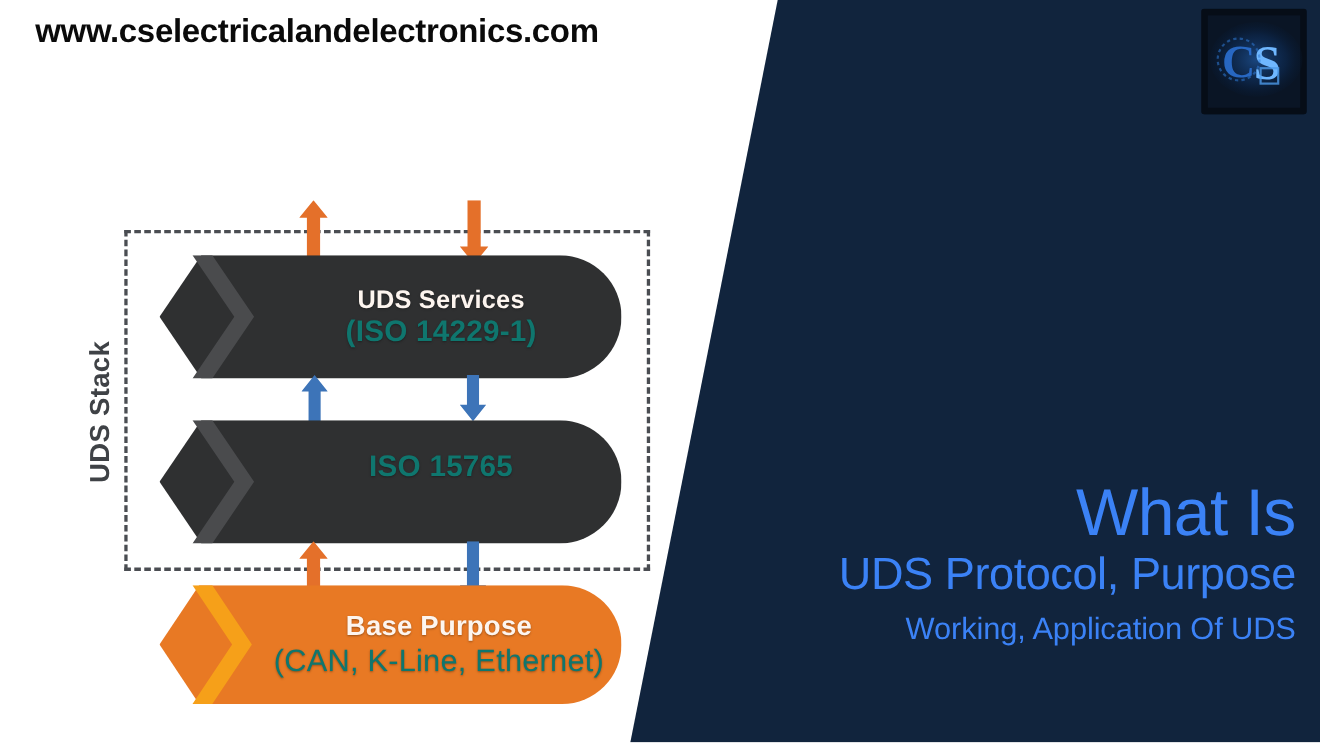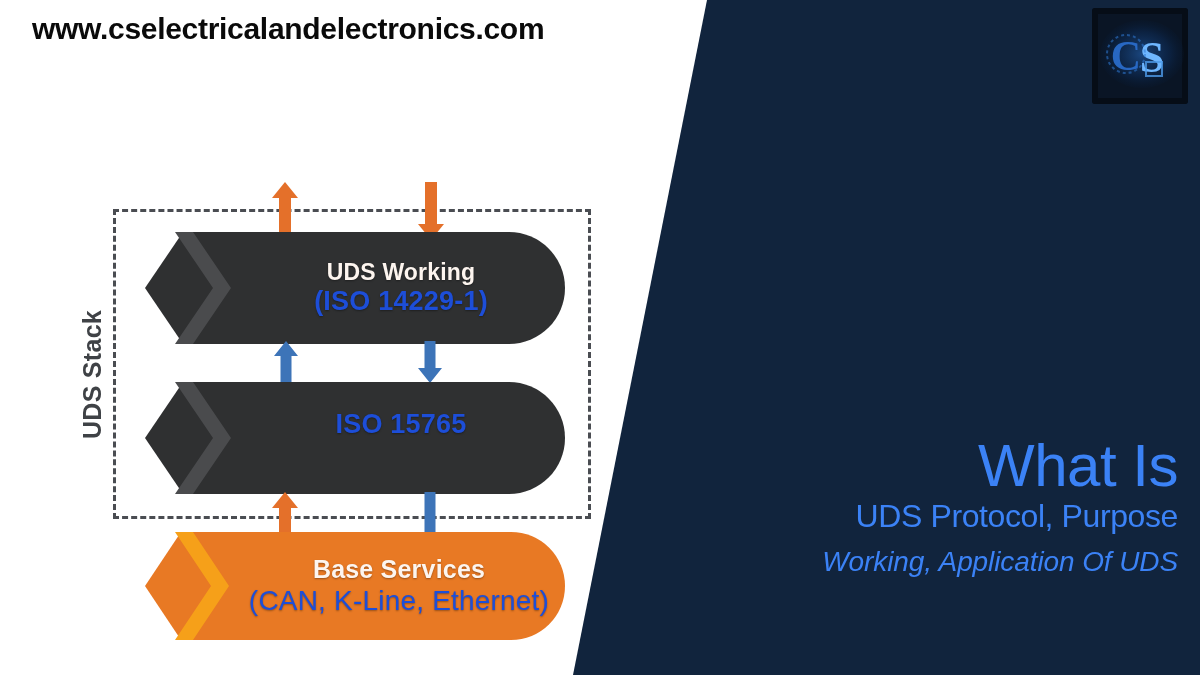--- a/index.html
+++ b/index.html
@@ -63,41 +63,41 @@
     position:absolute;left:0;top:0;width:100%;height:100%;
     display:flex;flex-direction:column;align-items:center;justify-content:center;
     pointer-events:none;
   }
   .band .line1{
     font-size:25px;font-weight:bold;color:#fdf5ef;
     text-shadow:0 1px 2px rgba(0,0,0,0.35);
     letter-spacing:0.2px;line-height:1.15;
   }
   .band .line2{
-    font-size:25px;font-weight:bold;color:#1d4ed8;
+    font-size:25px;font-weight:bold;color:#0f766e;
     text-shadow:0 1px 2px rgba(0,0,0,0.35);
     letter-spacing:0.2px;line-height:1.2;text-align:right;
   }
   .band.dark .line1{font-size:23px;}
   .band.dark .line2{font-size:27px;}
   .band.base .line1{font-size:25px;}
   .band.base .line2{font-size:28px;font-weight:400;}
 
   .arrow{position:absolute;}
   .arrow svg{display:block;}
 
   
   #headline-wrap{
     position:absolute;right:22px;top:435px;width:620px;
     text-align:right;color:#3b82f6;
     font-family:"Liberation Sans", sans-serif;
   }
   #headline-1{font-size:60px;font-weight:400;line-height:1.04;letter-spacing:-0.5px;}
-  #headline-2{font-size:32px;font-weight:400;line-height:1.12;letter-spacing:-0.4px;margin-top:2px;}
-  #headline-3{font-size:28px;font-weight:400;line-height:1.2;letter-spacing:-0.1px;margin-top:10px;font-style:italic;}
+  #headline-2{font-size:41px;font-weight:400;line-height:1.12;letter-spacing:-0.4px;margin-top:2px;}
+  #headline-3{font-size:28px;font-weight:400;line-height:1.2;letter-spacing:-0.1px;margin-top:10px;}
 </style>
 </head>
 <body>
 
 <div id="stage">
 
   <div id="navy-panel">
     <svg width="1200" height="675" viewBox="0 0 1200 675" xmlns="http://www.w3.org/2000/svg">
       <polygon points="707,0 1200,0 1200,675 573,675" fill="#11243D"></polygon>
     </svg>
@@ -141,21 +141,21 @@
         <path d="M13,58 L0,42 L7,42 L7,0 L19,0 L19,42 L26,42 Z" fill="#E4702A"></path>
       </svg>
     </div>
 
     <div class="band dark" style="left:145px;top:172px;width:420px;height:112px;">
       <svg width="420" height="112" viewBox="0 0 420 112" xmlns="http://www.w3.org/2000/svg">
         <path d="M0,56 L38,0 L364,0 A56,56 0 0 1 364,112 L38,112 Z" fill="#2F3031"></path>
         <path d="M30,112 L68,56 L30,0 L48,0 L86,56 L48,112 Z" fill="#4A4B4D"></path>
       </svg>
       <div class="band-text" style="padding-left:46px;">
-        <div class="line1">UDS Working</div>
+        <div class="line1">UDS Services</div>
         <div class="line2">(ISO 14229-1)</div>
       </div>
     </div>
 
     <div class="arrow" style="left:274px;top:281px;">
       <svg width="24" height="42" viewBox="0 0 24 42" xmlns="http://www.w3.org/2000/svg">
         <path d="M12,0 L24,15 L17.5,15 L17.5,42 L6.5,42 L6.5,15 L0,15 Z" fill="#3D74B8"></path>
       </svg>
     </div>
     <div class="arrow" style="left:418px;top:281px;">
@@ -184,21 +184,21 @@
         <path d="M12,56 L0,40 L6.5,40 L6.5,0 L17.5,0 L17.5,40 L24,40 Z" fill="#3D74B8"></path>
       </svg>
     </div>
 
     <div class="band orange base" style="left:145px;top:472px;width:420px;height:108px;">
       <svg width="420" height="108" viewBox="0 0 420 108" xmlns="http://www.w3.org/2000/svg">
         <path d="M0,54 L36,0 L366,0 A54,54 0 0 1 366,108 L36,108 Z" fill="#E87924"></path>
         <path d="M30,108 L66,54 L30,0 L48,0 L84,54 L48,108 Z" fill="#F6A019"></path>
       </svg>
       <div class="band-text" style="padding-left:44px;">
-        <div class="line1">Base Services</div>
+        <div class="line1">Base Purpose</div>
         <div class="line2">(CAN, K-Line, Ethernet)</div>
       </div>
     </div>
 
   </div>
 
   <div id="headline-wrap">
     <div id="headline-1">What Is</div>
     <div id="headline-2">UDS Protocol, Purpose</div>
     <div id="headline-3">Working, Application Of UDS</div>

